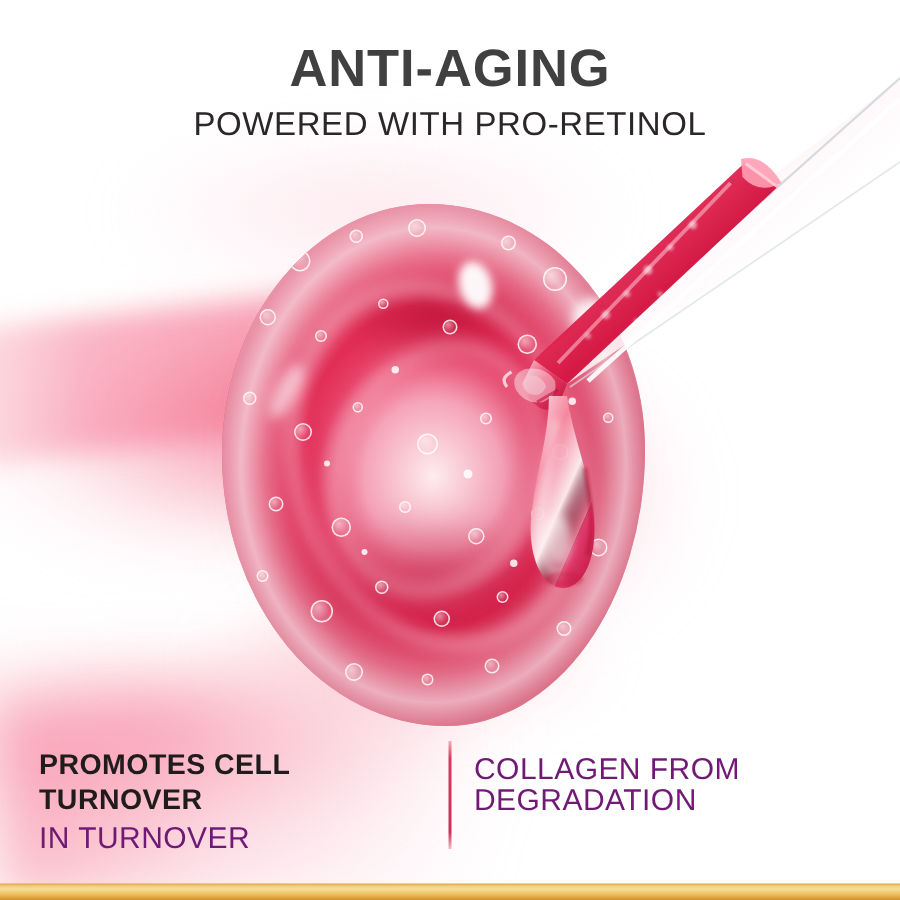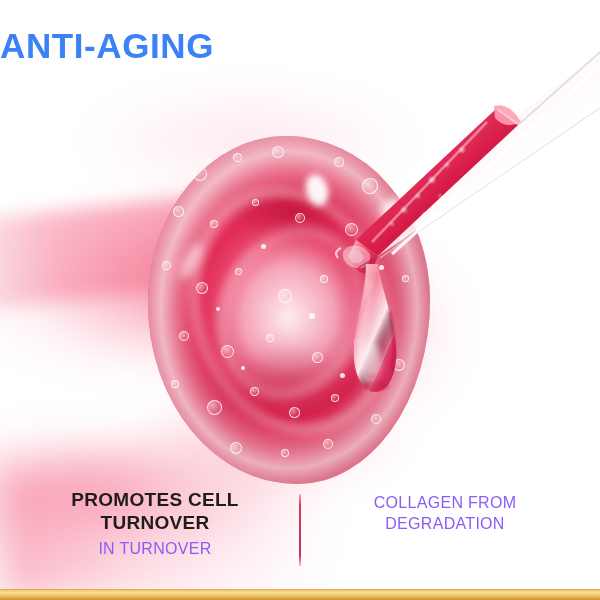--- a/index.html
+++ b/index.html
@@ -223,24 +223,25 @@
   }
 
   
   .pipette { position: absolute; left: 0; top: 0; width: 600px; height: 600px; }
 
   
   .headline {
     position: absolute;
     left: 0; top: 26px;
     width: 600px;
+    text-align: center;
     font-size: 35px;
     font-weight: 700;
     letter-spacing: 0.6px;
-    color: #3b82f6;
+    color: #404040;
     line-height: 40px;
   }
   .subhead {
     position: absolute;
     left: 0; top: 69px;
     width: 600px;
     text-align: center;
     font-size: 22px;
     font-weight: 400;
     letter-spacing: 0.4px;
@@ -251,36 +252,37 @@
   .benefits {
     position: absolute;
     left: 0; top: 488px;
     width: 600px;
     display: flex;
     align-items: flex-start;
     justify-content: center;
   }
   .benefit-col {
     width: 270px;
-    text-align: center;
+    text-align: left;
     padding: 0 6px;
+    margin-top: 11px;
   }
   .benefit-title {
     font-size: 19px;
     font-weight: 700;
     letter-spacing: 0.3px;
     color: #201c1d;
     line-height: 23px;
   }
   .benefit-sub {
     margin-top: 4px;
-    font-size: 16px;
+    font-size: 20px;
     font-weight: 400;
     letter-spacing: 0.3px;
-    color: #8b5cf6;
+    color: #701a75;
     line-height: 21px;
   }
   .divider {
     width: 2px;
     height: 72px;
     margin: 6px 9px 0 9px;
     background: linear-gradient(180deg,
       rgba(214,56,92,0.35) 0%,
       #d23a60 16%,
       #c9305a 84%,
@@ -446,20 +448,21 @@
       <path d="M371 280 C 366 308, 360 332, 360 352
                C 360 372, 368 384, 375 384" stroke="#ffffff" stroke-width="5" fill="none" opacity="0.55" filter="url(#softGlow)"></path>
       <path d="M390 312 C 394 334, 396 352, 392 370" stroke="#b00b33" stroke-width="3" fill="none" opacity="0.48" filter="url(#tinyBlur)"></path>
       <ellipse cx="372" cy="360" rx="9" ry="17" fill="#fff4f7" opacity="0.62" filter="url(#softGlow)"></ellipse>
       <ellipse cx="376" cy="386" rx="13" ry="5" fill="#c8123f" opacity="0.40" filter="url(#tinyBlur)"></ellipse>
     </g>
   </svg>
 
   <div class="headline">ANTI-AGING</div>
 
+  <div class="subhead">POWERED WITH PRO-RETINOL</div>
 
   <div class="benefits">
 
     <div class="benefit-col">
       <div class="benefit-title">PROMOTES CELL TURNOVER</div>
       <div class="benefit-sub">IN TURNOVER</div>
     </div>
 
     <div class="divider"></div>
 

